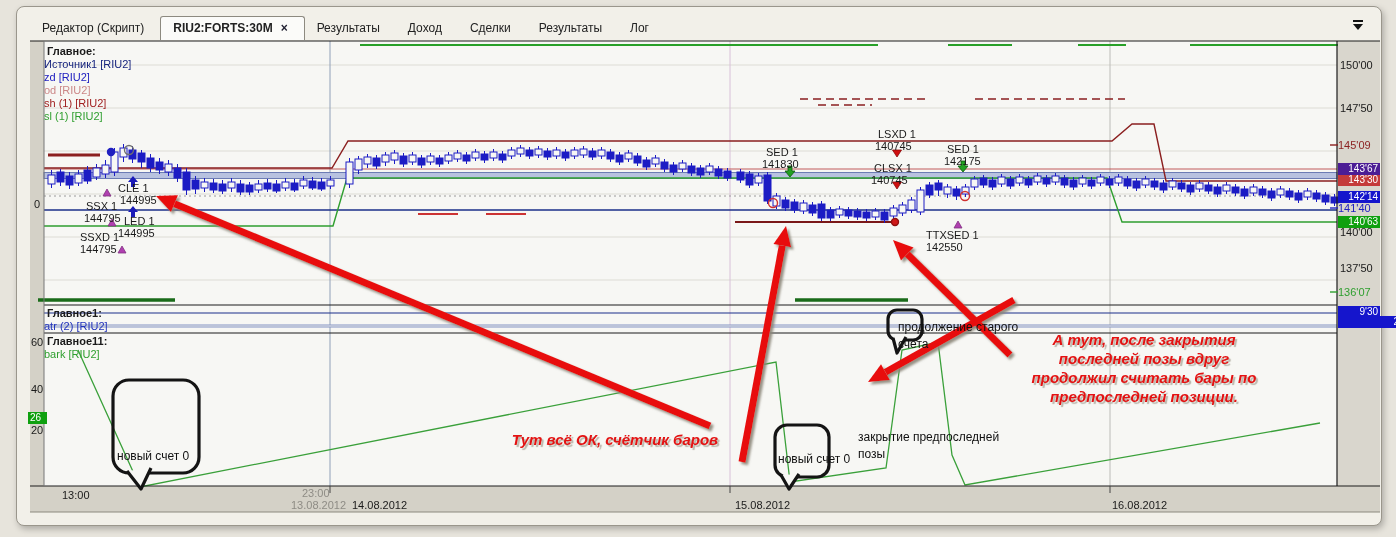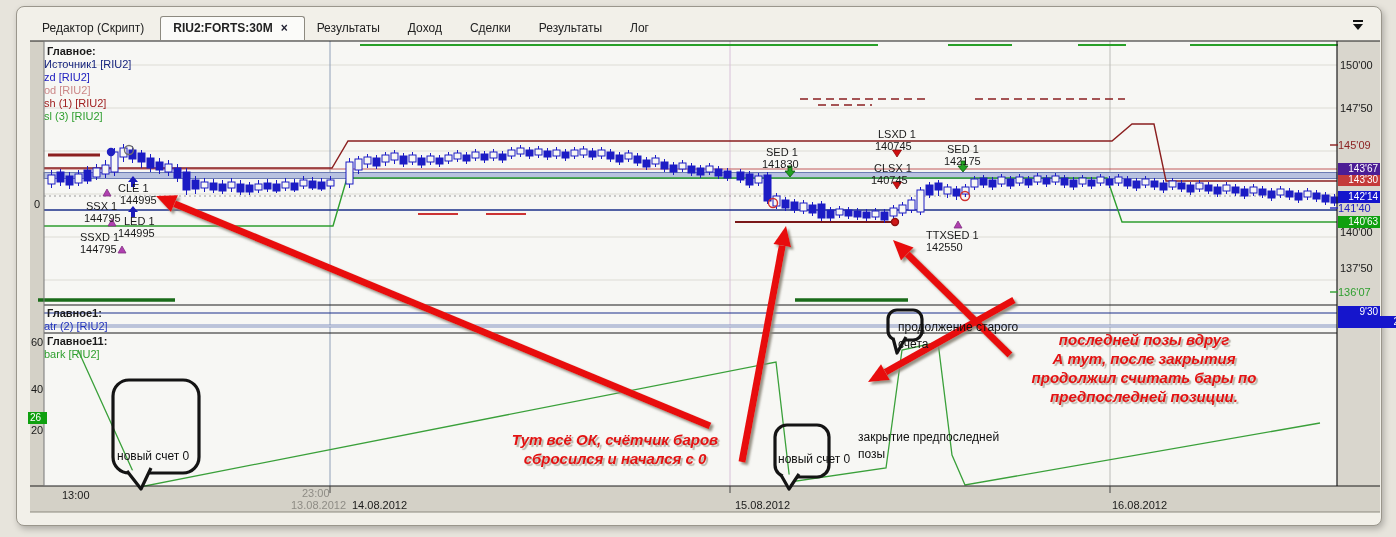--- a/index.html
+++ b/index.html
@@ -420,21 +420,21 @@
         <polygon points="868,382 881.0306398497162,364.3590696076712 889.8451331669394,380.05316746516615" fill="#e81010"></polygon>
       </g>
     </svg>
 
   <div id="labels-layer">
       <div class="lbl" style="left: 47px; top: 45px; font-weight: bold;">Главное:</div>
       <div class="lbl" style="left: 44px; top: 58px; color: rgb(22, 36, 126);">Источник1 [RIU2]</div>
       <div class="lbl" style="left: 44px; top: 71px; color: rgb(32, 32, 192);">zd [RIU2]</div>
       <div class="lbl" style="left: 44px; top: 84px; color: rgb(204, 136, 136);">od [RIU2]</div>
       <div class="lbl" style="left: 44px; top: 97px; color: rgb(160, 32, 32);">sh (1) [RIU2]</div>
-      <div class="lbl" style="left: 44px; top: 110px; color: rgb(47, 159, 47);">sl (3) [RIU2]</div>
+      <div class="lbl" style="left: 44px; top: 110px; color: rgb(47, 159, 47);">sl (1) [RIU2]</div>
       <div class="lbl" style="left: 47px; top: 307px; font-weight: bold;">Главное1:</div>
       <div class="lbl" style="left: 44px; top: 320px; color: rgb(34, 51, 187);">atr (2) [RIU2]</div>
       <div class="lbl" style="left: 47px; top: 335px; font-weight: bold;">Главное11:</div>
       <div class="lbl" style="left: 44px; top: 348px; color: rgb(47, 159, 47);">bark [RIU2]</div>
       <div class="lbl" style="left: 1340px; top: 59px;">150'00</div>
       <div class="lbl" style="left: 1340px; top: 102px;">147'50</div>
       <div class="lbl" style="left: 1340px; top: 226px;">140'00</div>
       <div class="lbl" style="left: 1340px; top: 262px;">137'50</div>
       <div class="lbl" style="left: 1338px; top: 139px; color: rgb(139, 31, 31);">145'09</div>
       <div class="lbl" style="left: 1338px; top: 202px; color: rgb(32, 32, 192);">141'40</div>
@@ -475,22 +475,21 @@
       <div class="lbl" style="left: 926px; top: 229px;">TTXSED 1</div>
       <div class="lbl" style="left: 926px; top: 241px;">142550</div>
       <div class="bubble-text" style="left: 117px; top: 448px;">новый счет 0</div>
       <div class="bubble-text" style="left: 898px; top: 319px;">продолжение старого</div>
       <div class="bubble-text" style="left: 898px; top: 336px;">счета</div>
       <div class="bubble-text" style="left: 778px; top: 451px;">новый счет 0</div>
       <div class="bubble-text" style="left: 858px; top: 429px;">закрытие предпоследней</div>
       <div class="bubble-text" style="left: 858px; top: 446px;">позы</div>
       <div class="red-note" style="left: 495px; top: 430px; width: 240px;">
         <div>Тут всё ОК, счётчик баров</div>
-        <div>сбросился и начался с  0</div>
       </div>
       <div class="red-note" style="left: 1018px; top: 330px; width: 252px;">
+        <div>А тут, после закрытия</div>
         <div>последней позы вдруг</div>
-        <div>А тут, после закрытия</div>
         <div>продолжил считать бары по</div>
         <div>предпоследней позиции.</div>
       </div>
     </div>
 </div>
 
 </body></html>

